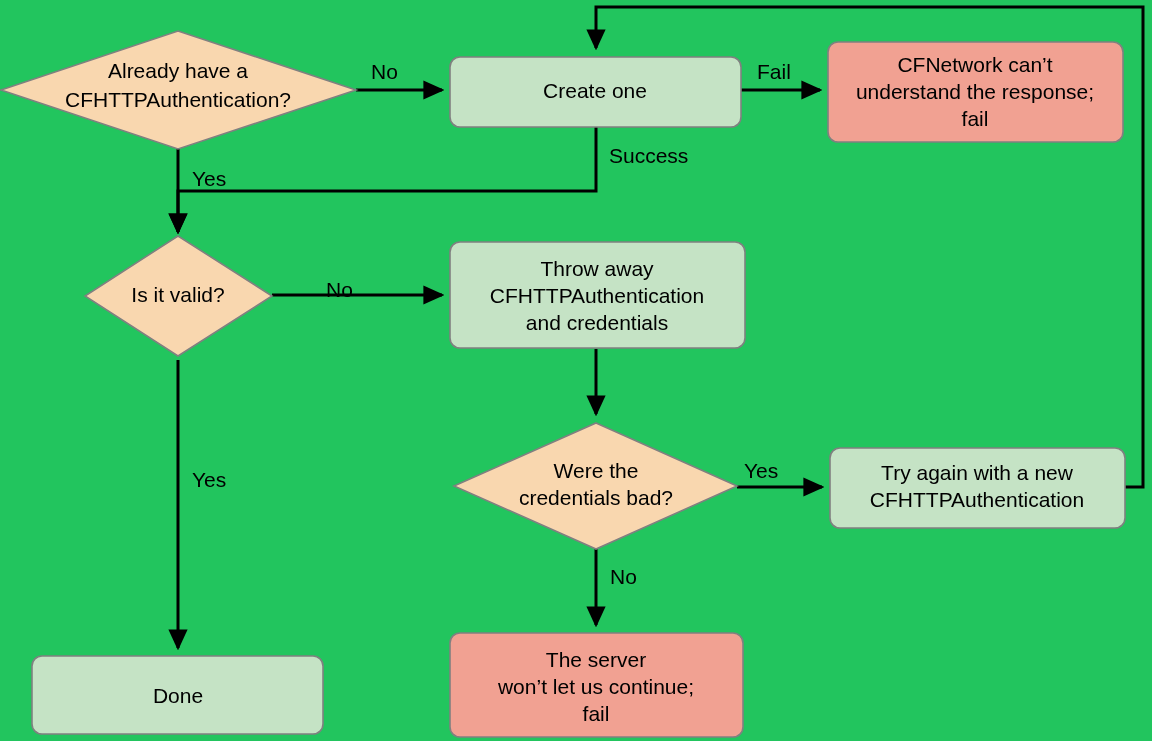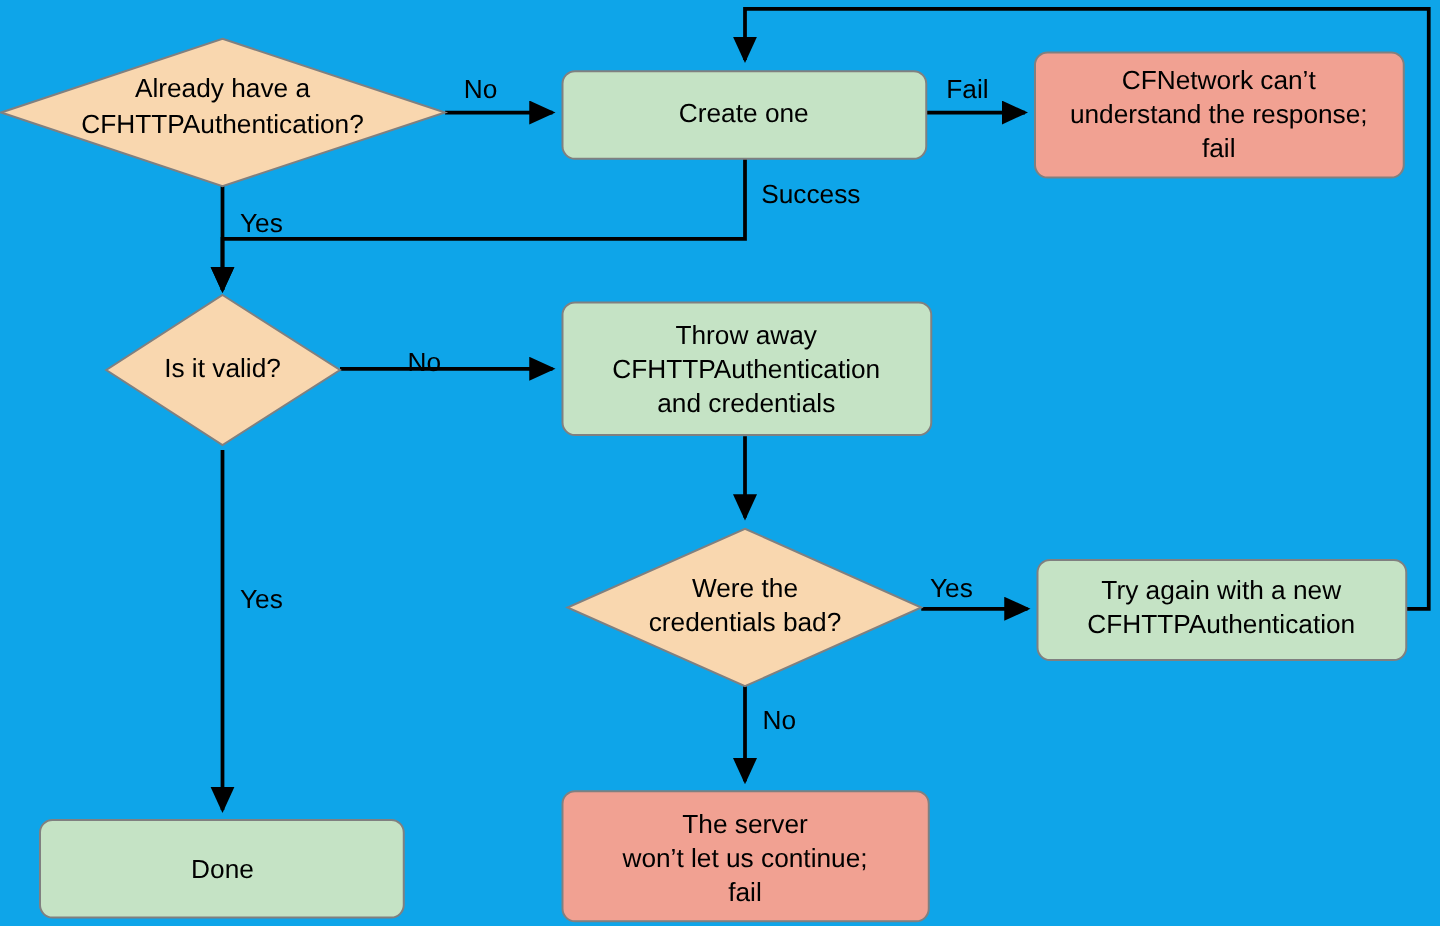--- a/index.html
+++ b/index.html
@@ -7,21 +7,21 @@
     padding: 0;
     background: #ffffff;
   }
   body {
     font-family: "Liberation Sans", sans-serif;
   }
   #canvas {
     position: relative;
     width: 1152px;
     height: 741px;
-    background: #0ea5e9;
+    background: #22c55e;
     overflow: hidden;
   }
   #flow-svg {
     position: absolute;
     top: 0;
     left: 0;
     width: 1152px;
     height: 741px;
   }
   .node-label {

